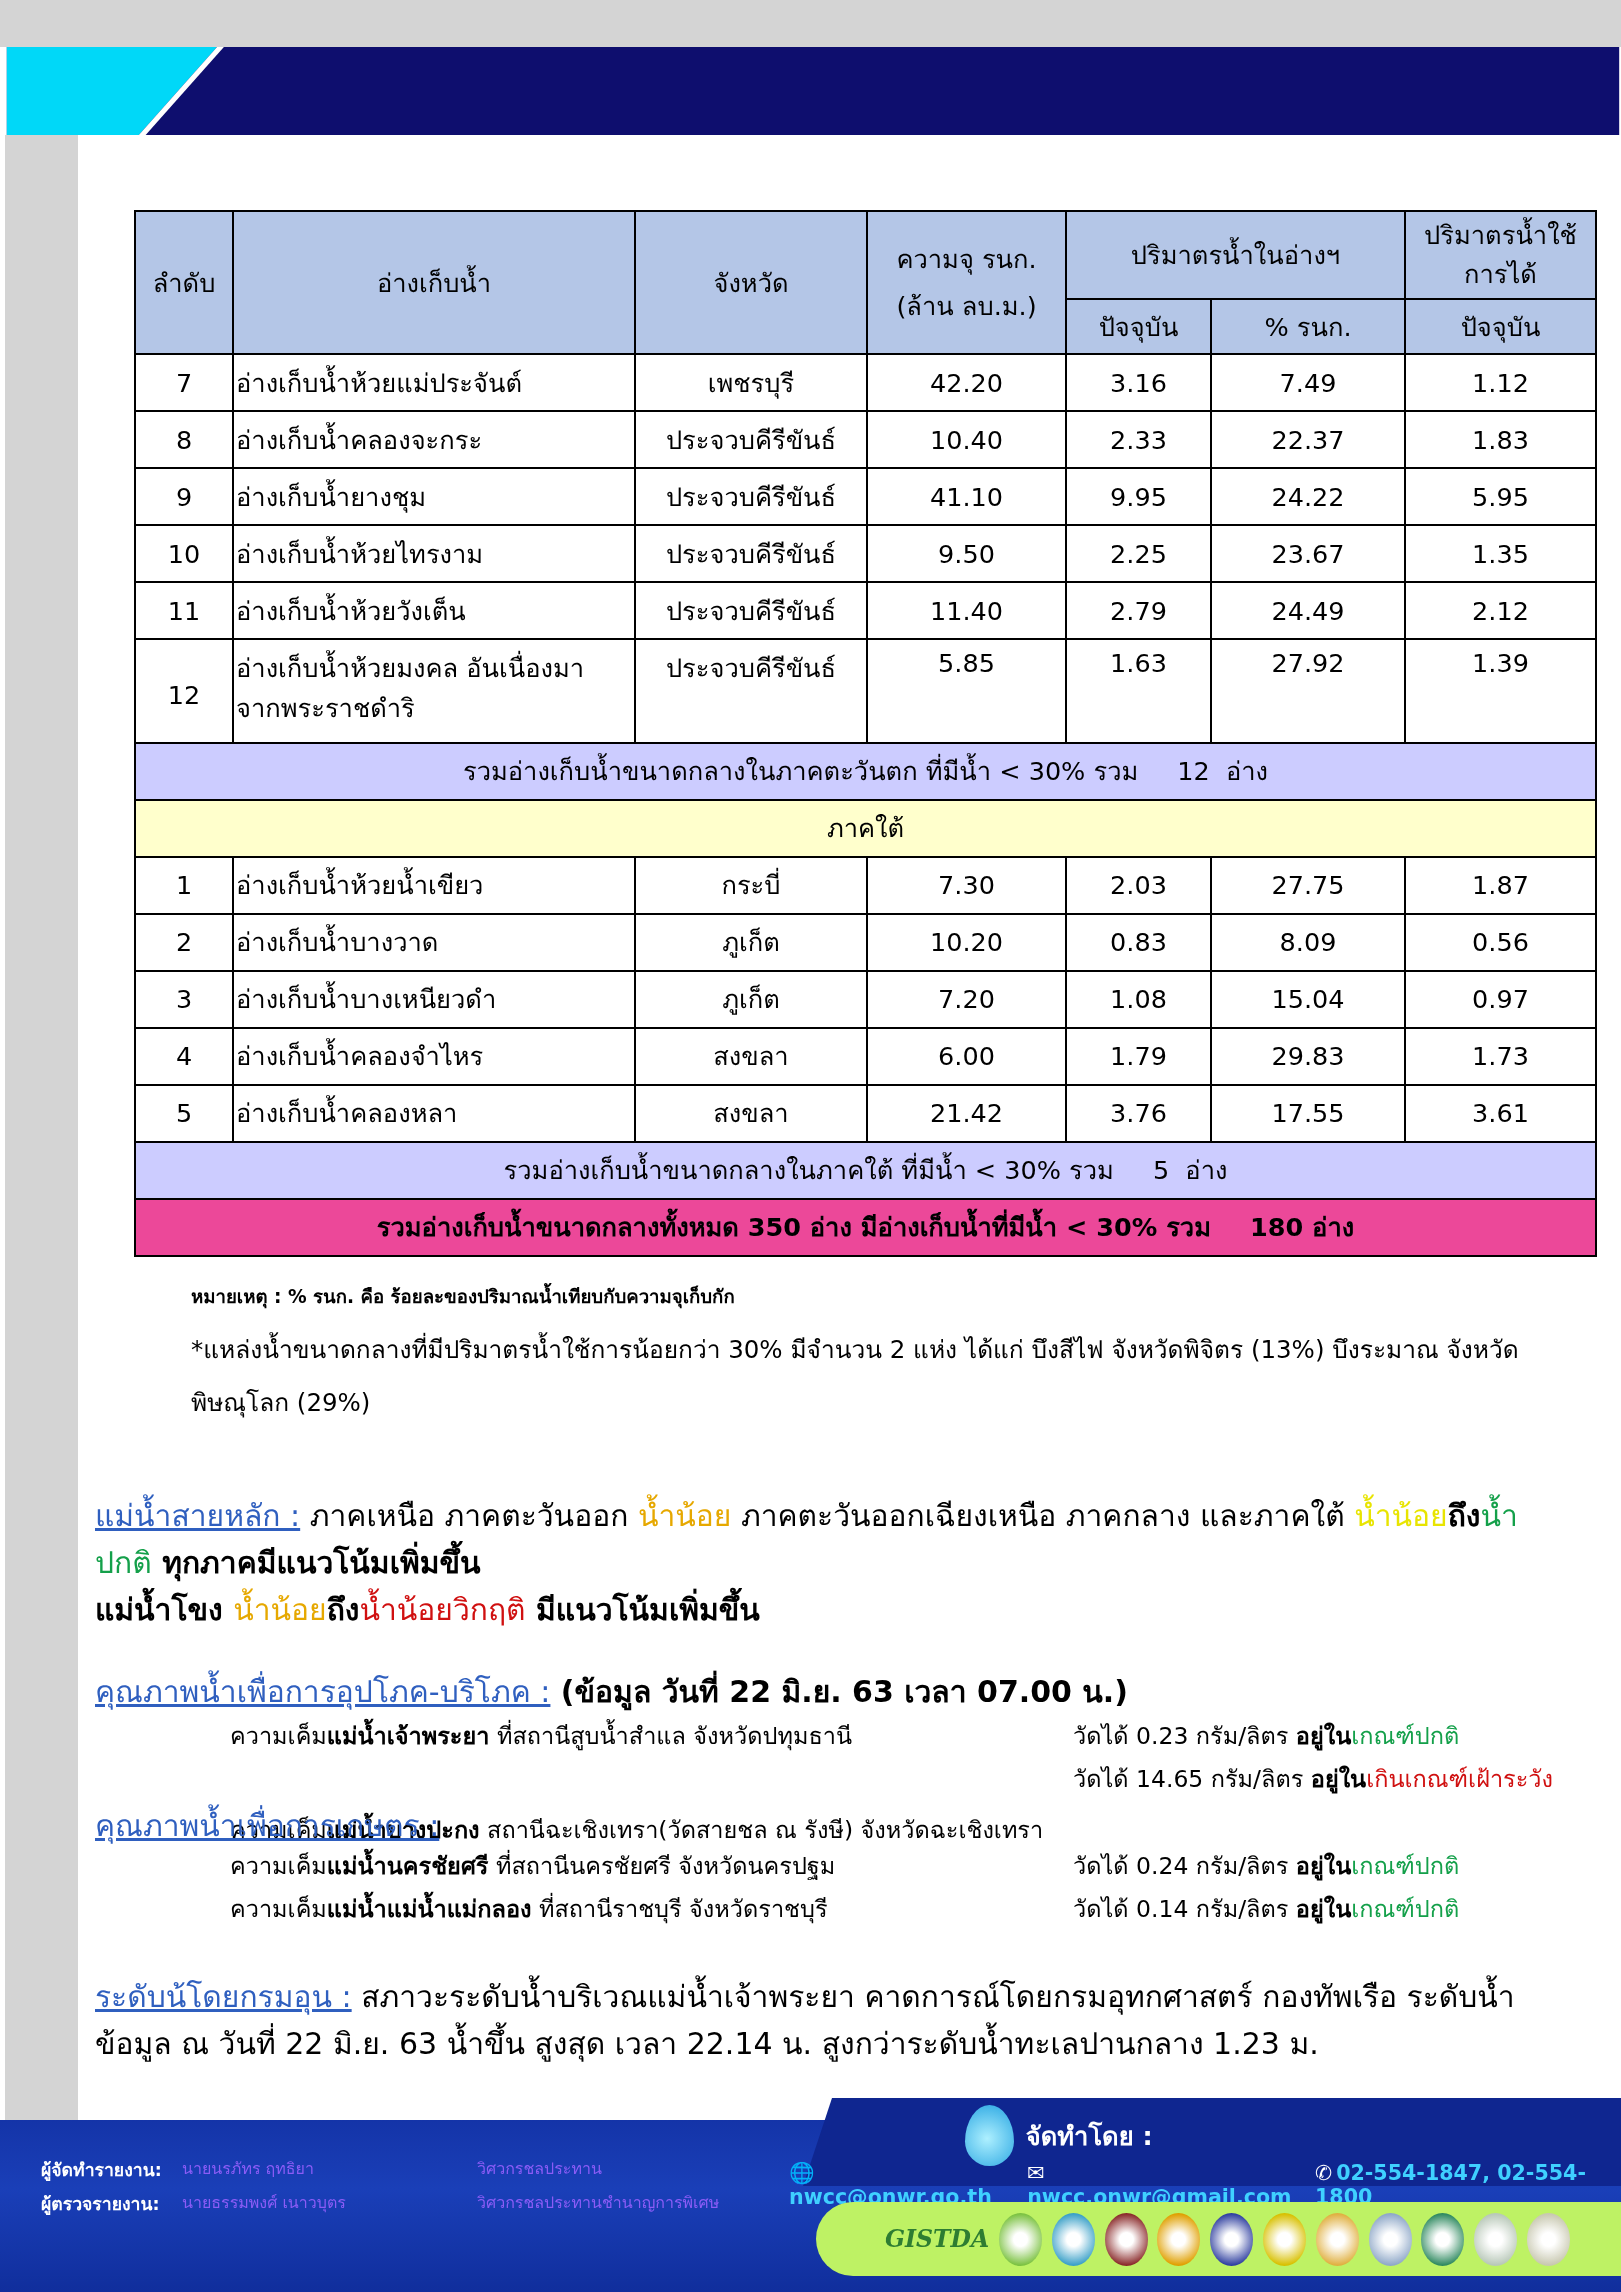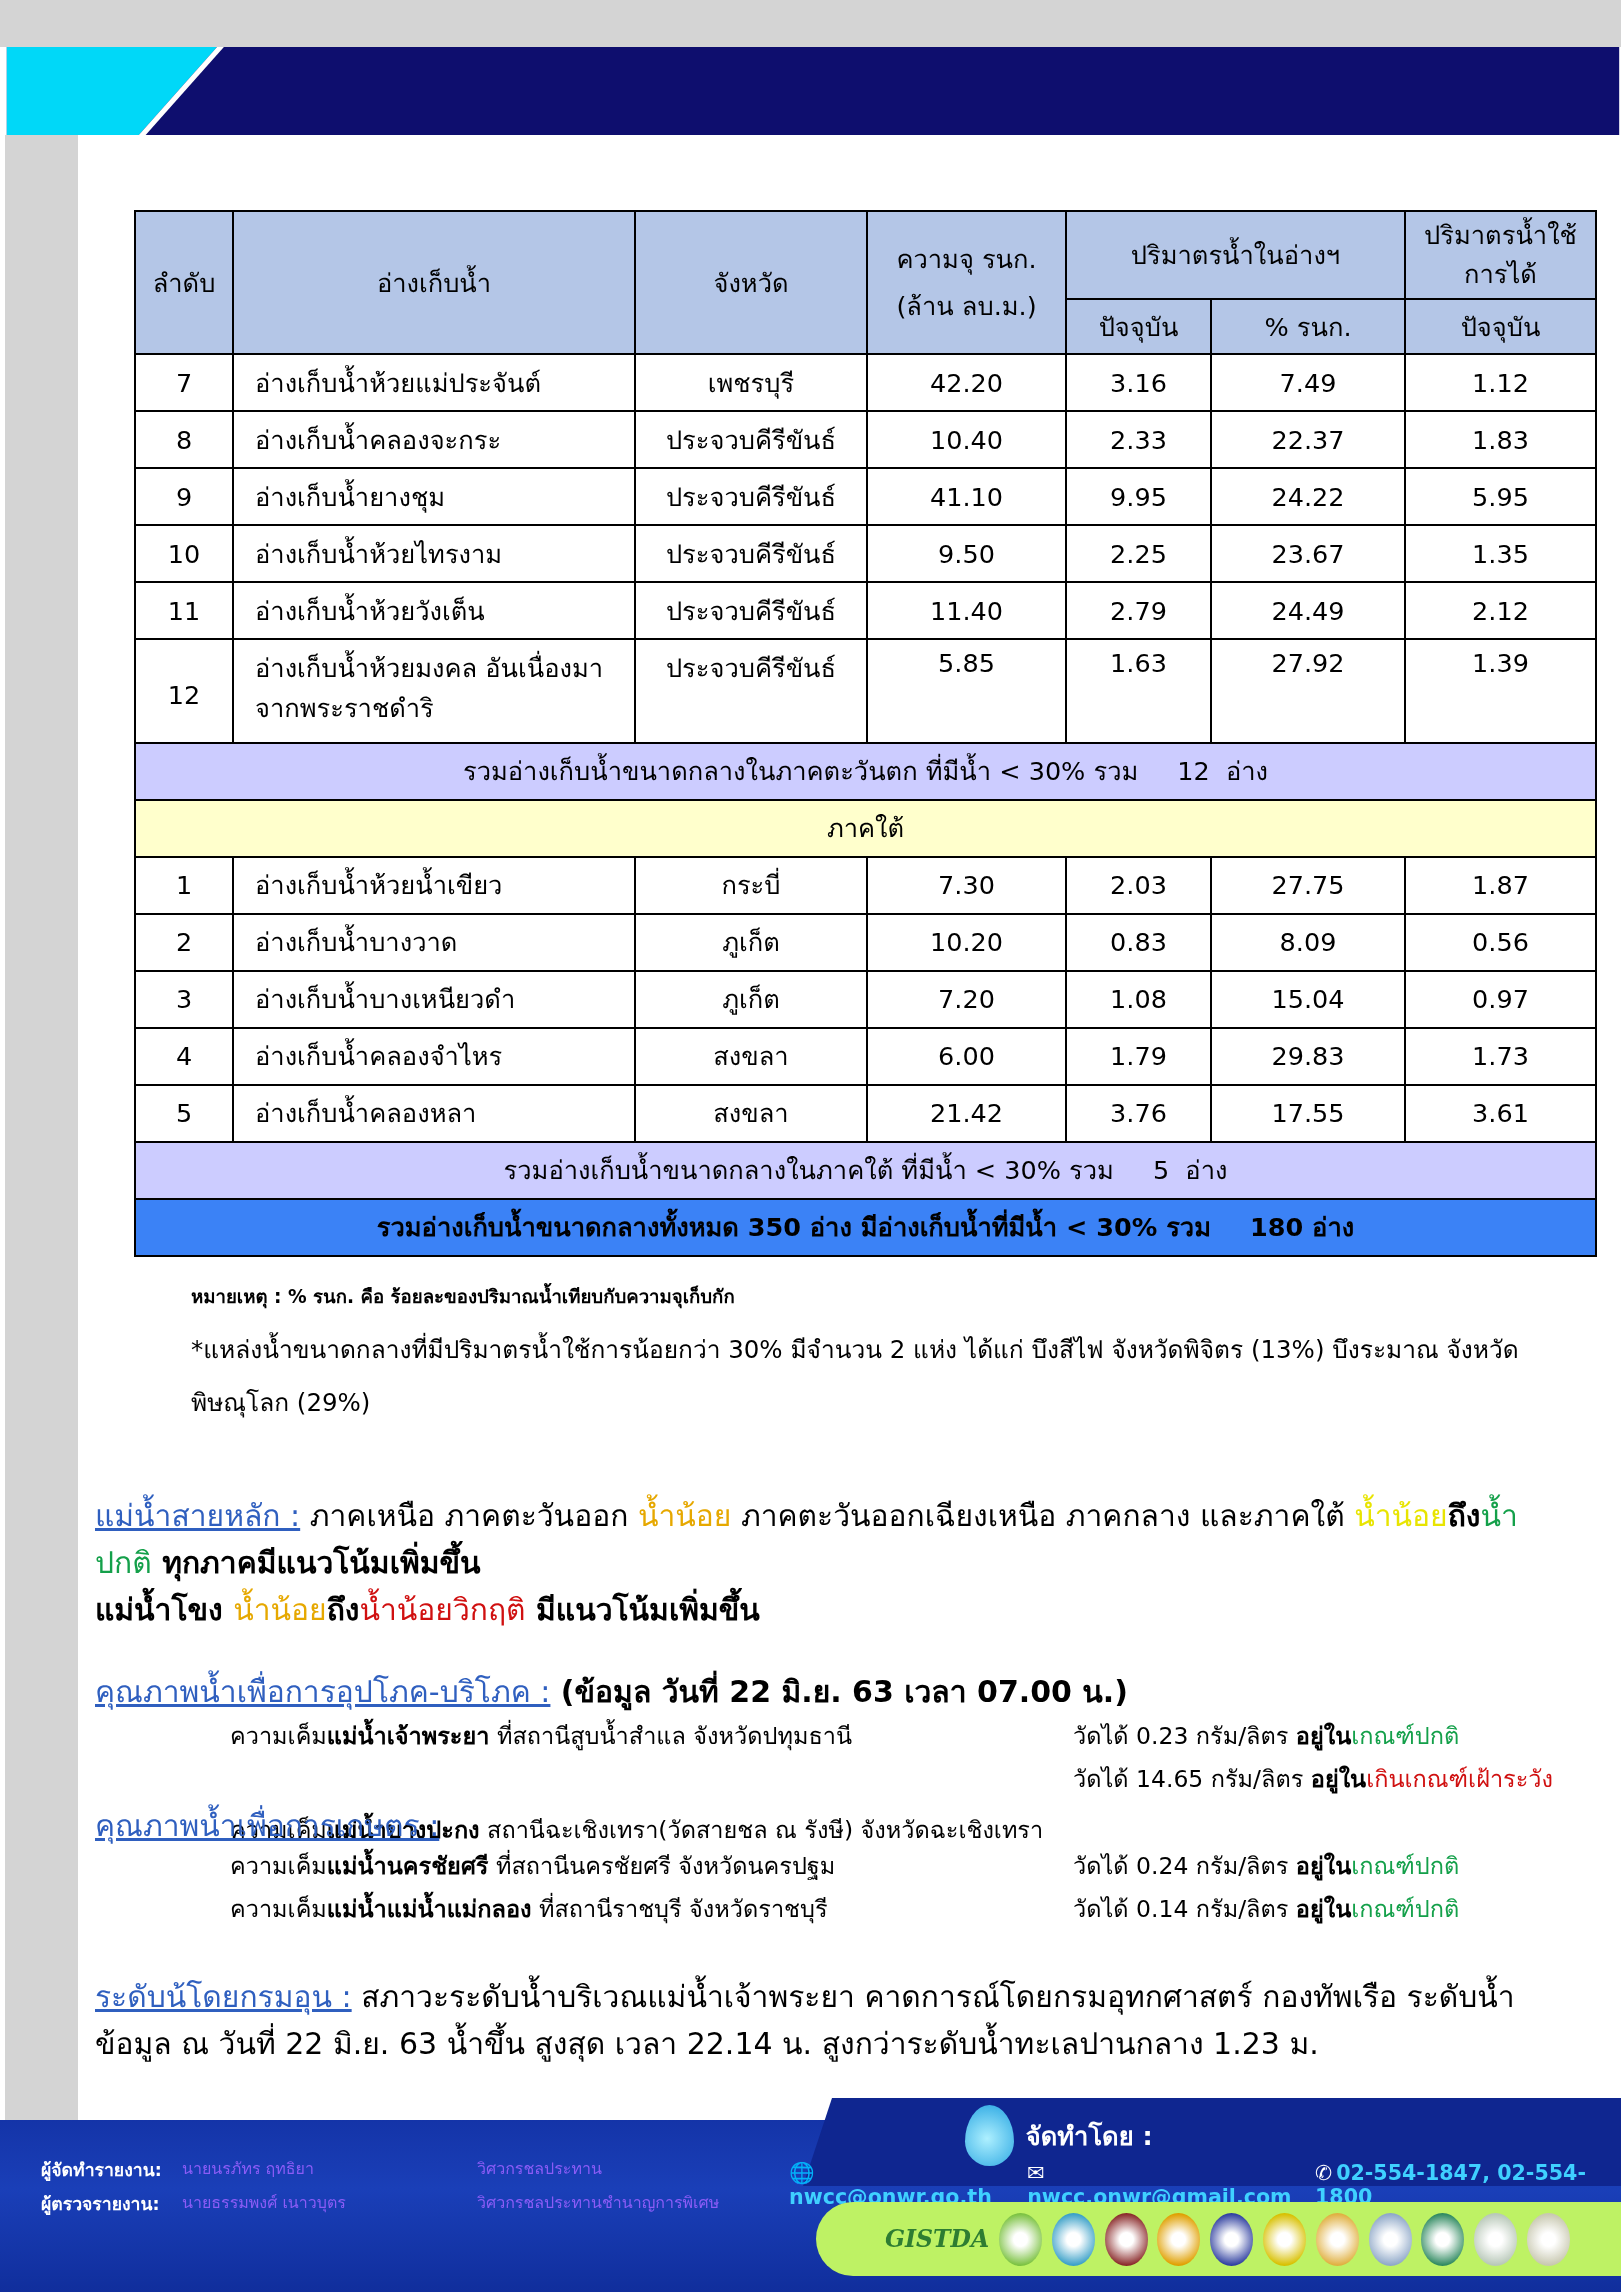--- a/index.html
+++ b/index.html
@@ -13,26 +13,26 @@
   .left-strip { position: absolute; left: 4.9px; top: 135px; width: 73px; height: 1985px; background: #d4d4d4; }
   .banner { position: absolute; left: 4.9px; top: 47px; width: 1616px; height: 88px; overflow: hidden; }
   .banner svg { display: block; }
 
   
   .tbl-wrap { position: absolute; left: 134px; top: 210px; width: 1461px; }
   table.res { border-collapse: collapse; width: 100%; table-layout: fixed; font-size: 25.5px; }
   table.res td, table.res th { border: 2px solid #000; padding: 0 5.9px; }
   table.res th { background: #b4c6e7; font-weight: normal; text-align: center; }
   table.res td { height: 55px; text-align: center; vertical-align: middle; }
-  table.res td.name { text-align: left; padding-left: 21px; }
+  table.res td.name { text-align: left; padding-left: 2px; }
   table.res tr.tall td { height: 94px; vertical-align: top; padding-top: 7.8px; }
   table.res tr.tall td.idx { vertical-align: middle; }
   table.res tr.sum-region td { background: #ccccff; text-align: center; height: 55px; }
   table.res tr.region-head td { background: #ffffcc; text-align: center; height: 55px; }
-  table.res tr.sum-total td { background: #3b82f6; text-align: center; font-weight: bold; height: 55px; }
+  table.res tr.sum-total td { background: #ec4899; text-align: center; font-weight: bold; height: 55px; }
   .gap { display: inline-block; width: 39px; }
 
   .note1 { position: absolute; left: 191px; top: 1282px; font-size: 18.6px; font-weight: bold; }
   .note2 { position: absolute; left: 191px; top: 1323px; width: 1353px; font-size: 24.5px; line-height: 53px; }
 
   .para { position: absolute; left: 95px; font-size: 30px; line-height: 47px; width: 1451px; }
   .h-link { color: #2f5fbf; text-decoration: underline; }
   .c-orange { color: #e6a800; }
   .c-yellow { color: #e8e400; }
   .c-green { color: #14a04a; }

